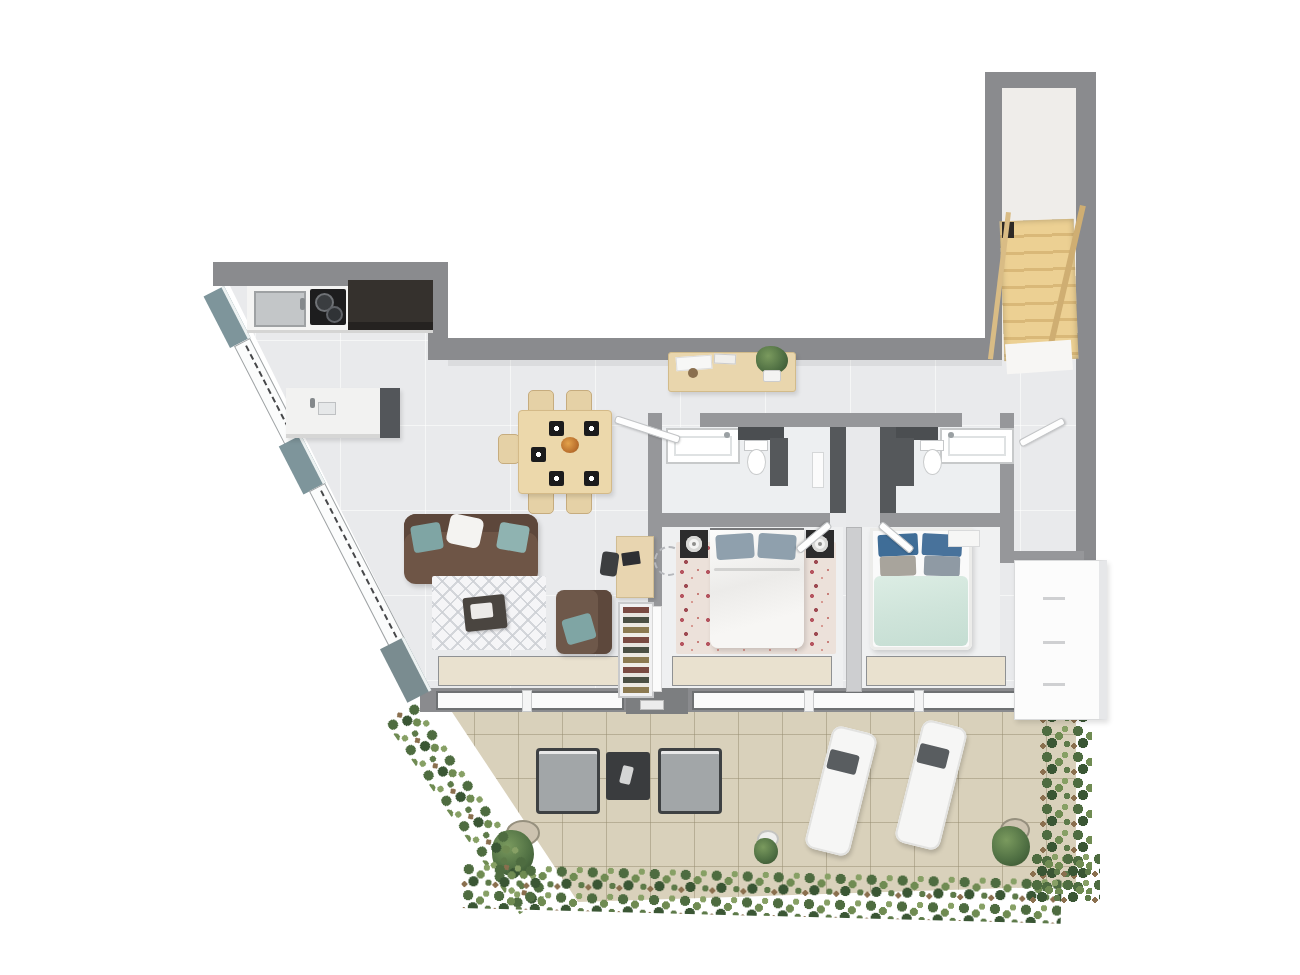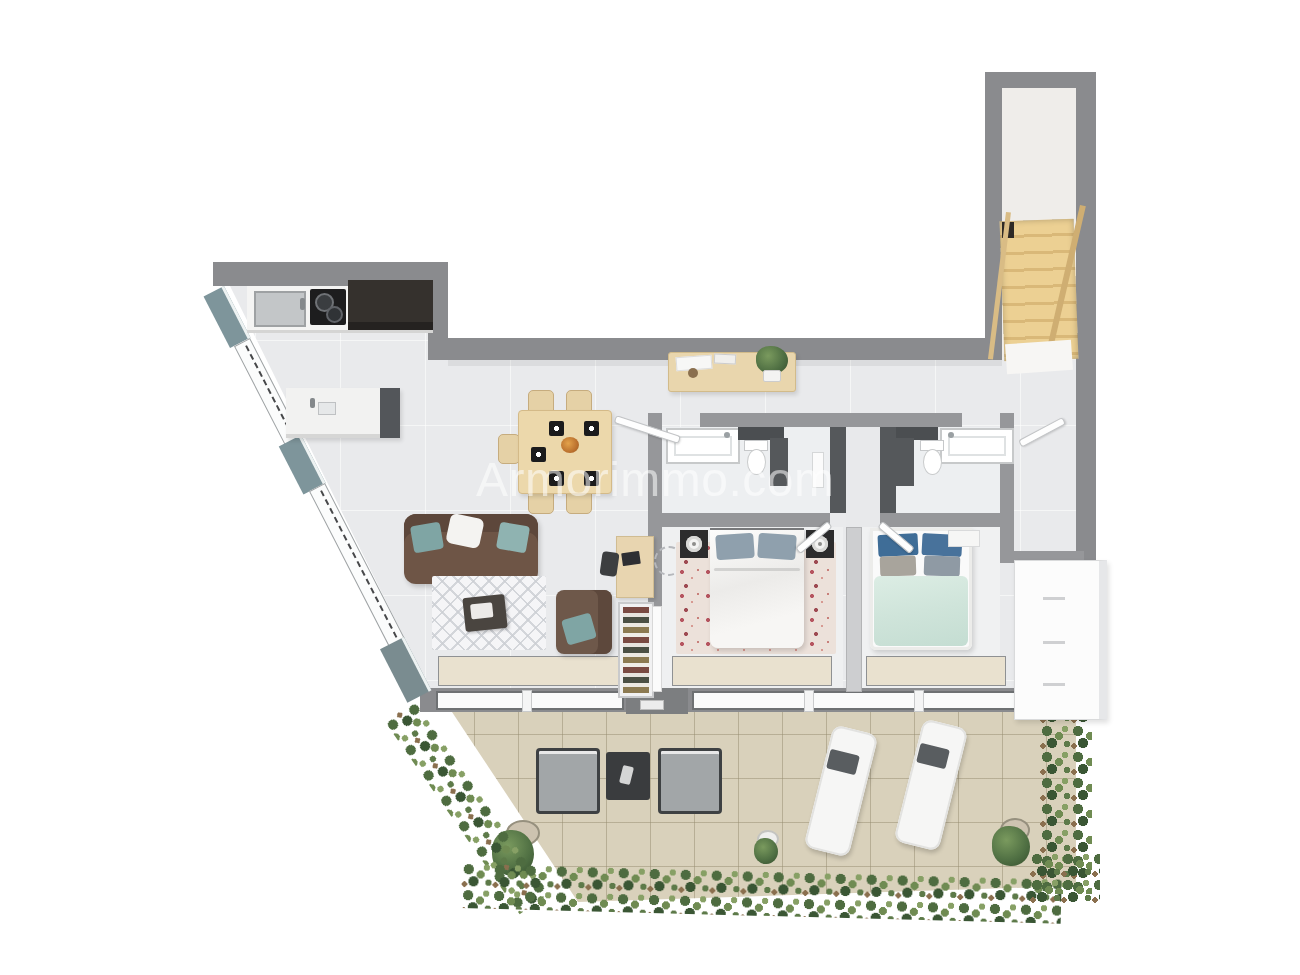--- a/index.html
+++ b/index.html
@@ -254,15 +254,14 @@
     <div class="a" style="left:28px;top:36px;width:22px;height:3px;background:#cfd0d2;"></div>
     <div class="a" style="left:28px;top:80px;width:22px;height:3px;background:#cfd0d2;"></div>
     <div class="a" style="left:28px;top:122px;width:22px;height:3px;background:#cfd0d2;"></div>
   </div>
 
   <div class="door" style="left:615px;top:415px;width:66px;transform:rotate(18deg);"></div>
   <div class="door" style="left:1020px;top:440px;width:48px;transform:rotate(-28deg);"></div>
   <div class="door" style="left:830px;top:520px;width:40px;transform:rotate(140deg);"></div>
   <div class="door" style="left:880px;top:520px;width:40px;transform:rotate(40deg);"></div>
 
-  <div id="watermark">Armorimmo.com</div>
 
 </div>
 
 </body></html>

